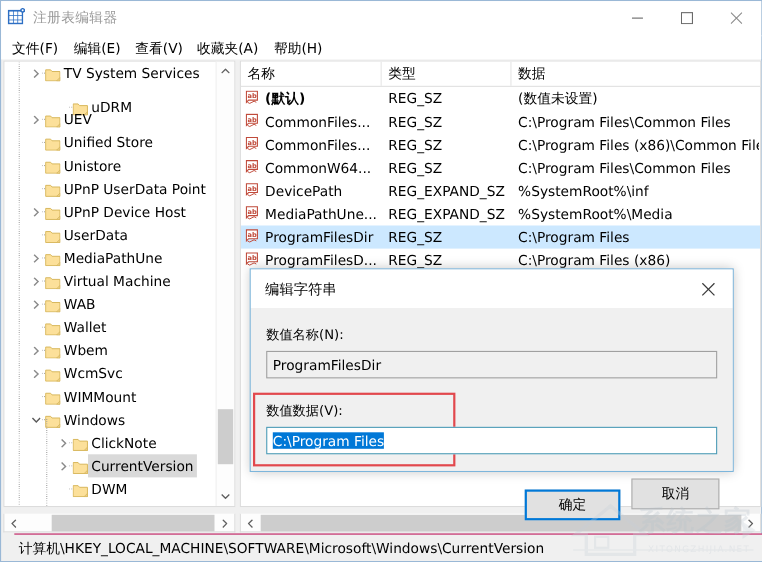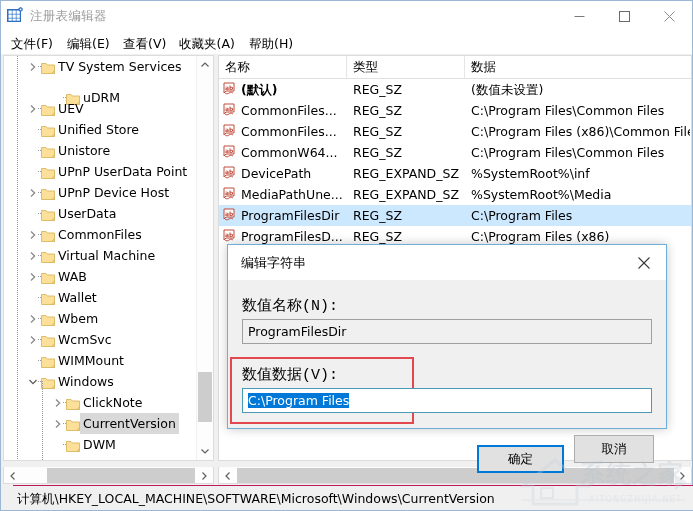--- a/index.html
+++ b/index.html
@@ -81,21 +81,21 @@
 
   
   .dialog{position:absolute;left:226px;top:243px;width:440px;height:185px;
           background:#f0f0f0;border:1px solid #6faed9;box-sizing:border-box;
           box-shadow:0 0 10px rgba(0,0,0,.22);}
   .dlg-title{position:absolute;left:0;top:0;width:438px;height:35px;background:#ffffff;}
   .dlg-title .t{position:absolute;left:13px;top:9px;font-size:13px;color:#000;}
   .dlg-close{position:absolute;right:0;top:0;width:44px;height:35px;display:flex;
              align-items:center;justify-content:center;}
   .dlg-body{position:absolute;left:0;top:35px;width:438px;height:148px;background:#f0f0f0;}
-  .dlg-label{position:absolute;font-size:15px;color:#000;font-family:Liberation Mono, monospace;}
+  .dlg-label{position:absolute;font-size:12px;color:#000;}
   .dlg-input{position:absolute;background:#f0f0f0;border:1px solid #a0a0a0;
              box-sizing:border-box;font-size:12.5px;color:#000;padding:2px 5px;
              line-height:20px;height:25px;}
   .dlg-input.active{background:#ffffff;border:1px solid #4a9ab5;}
   .sel-text{background:#0078d7;color:#ffffff;}
   .dbtn{position:absolute;height:28px;background:#e1e1e1;border:1px solid #adadad;
         box-sizing:border-box;font-size:12.5px;color:#000;display:flex;
         align-items:center;justify-content:center;}
   .dbtn.default{background:#e1e1e1;border:2px solid #0078d7;}
   .redbox{position:absolute;border:2px solid #e2484d;box-sizing:border-box;}
@@ -247,21 +247,21 @@
           <span class="chev" style="left: 22px; display: flex; align-items: center; justify-content: center;">
             <svg width="6" height="8" viewBox="0 0 6 8">
               <polyline points="1,0.5 4.6,4 1,7.5" fill="none" stroke="#8a8a8a" stroke-width="1.3"></polyline>
             </svg>
           </span>
           <span class="hguide" style="left: 34px; width: 6px; top: 10px;"></span>
           <span class="folder" style="left: 37px;"><svg width="14" height="12" viewBox="0 0 14 12">
               <path d="M0.5 1.5 L5 1.5 L6.3 3 L13.5 3 L13.5 11.5 L0.5 11.5 Z" fill="#fce09a" stroke="#d8b75c" stroke-width="0.9"></path>
               <path d="M10.5 11.5 L13.5 8.5 L13.5 11.5 Z" fill="#ecd08a" stroke="#d8b75c" stroke-width="0.7"></path>
             </svg></span>
-          <span class="tlabel" style="left: 51px;">CommonFiles</span>
+          <span class="tlabel" style="left: 51px;">MediaPathUne</span>
         </div>
         <div class="trow" style="top: 189px; position: absolute; left: 0px; width: 194px;">
           <span class="chev" style="left: 22px; display: flex; align-items: center; justify-content: center;">
             <svg width="6" height="8" viewBox="0 0 6 8">
               <polyline points="1,0.5 4.6,4 1,7.5" fill="none" stroke="#8a8a8a" stroke-width="1.3"></polyline>
             </svg>
           </span>
           <span class="hguide" style="left: 34px; width: 6px; top: 10px;"></span>
           <span class="folder" style="left: 37px;"><svg width="14" height="12" viewBox="0 0 14 12">
               <path d="M0.5 1.5 L5 1.5 L6.3 3 L13.5 3 L13.5 11.5 L0.5 11.5 Z" fill="#fce09a" stroke="#d8b75c" stroke-width="0.9"></path>

